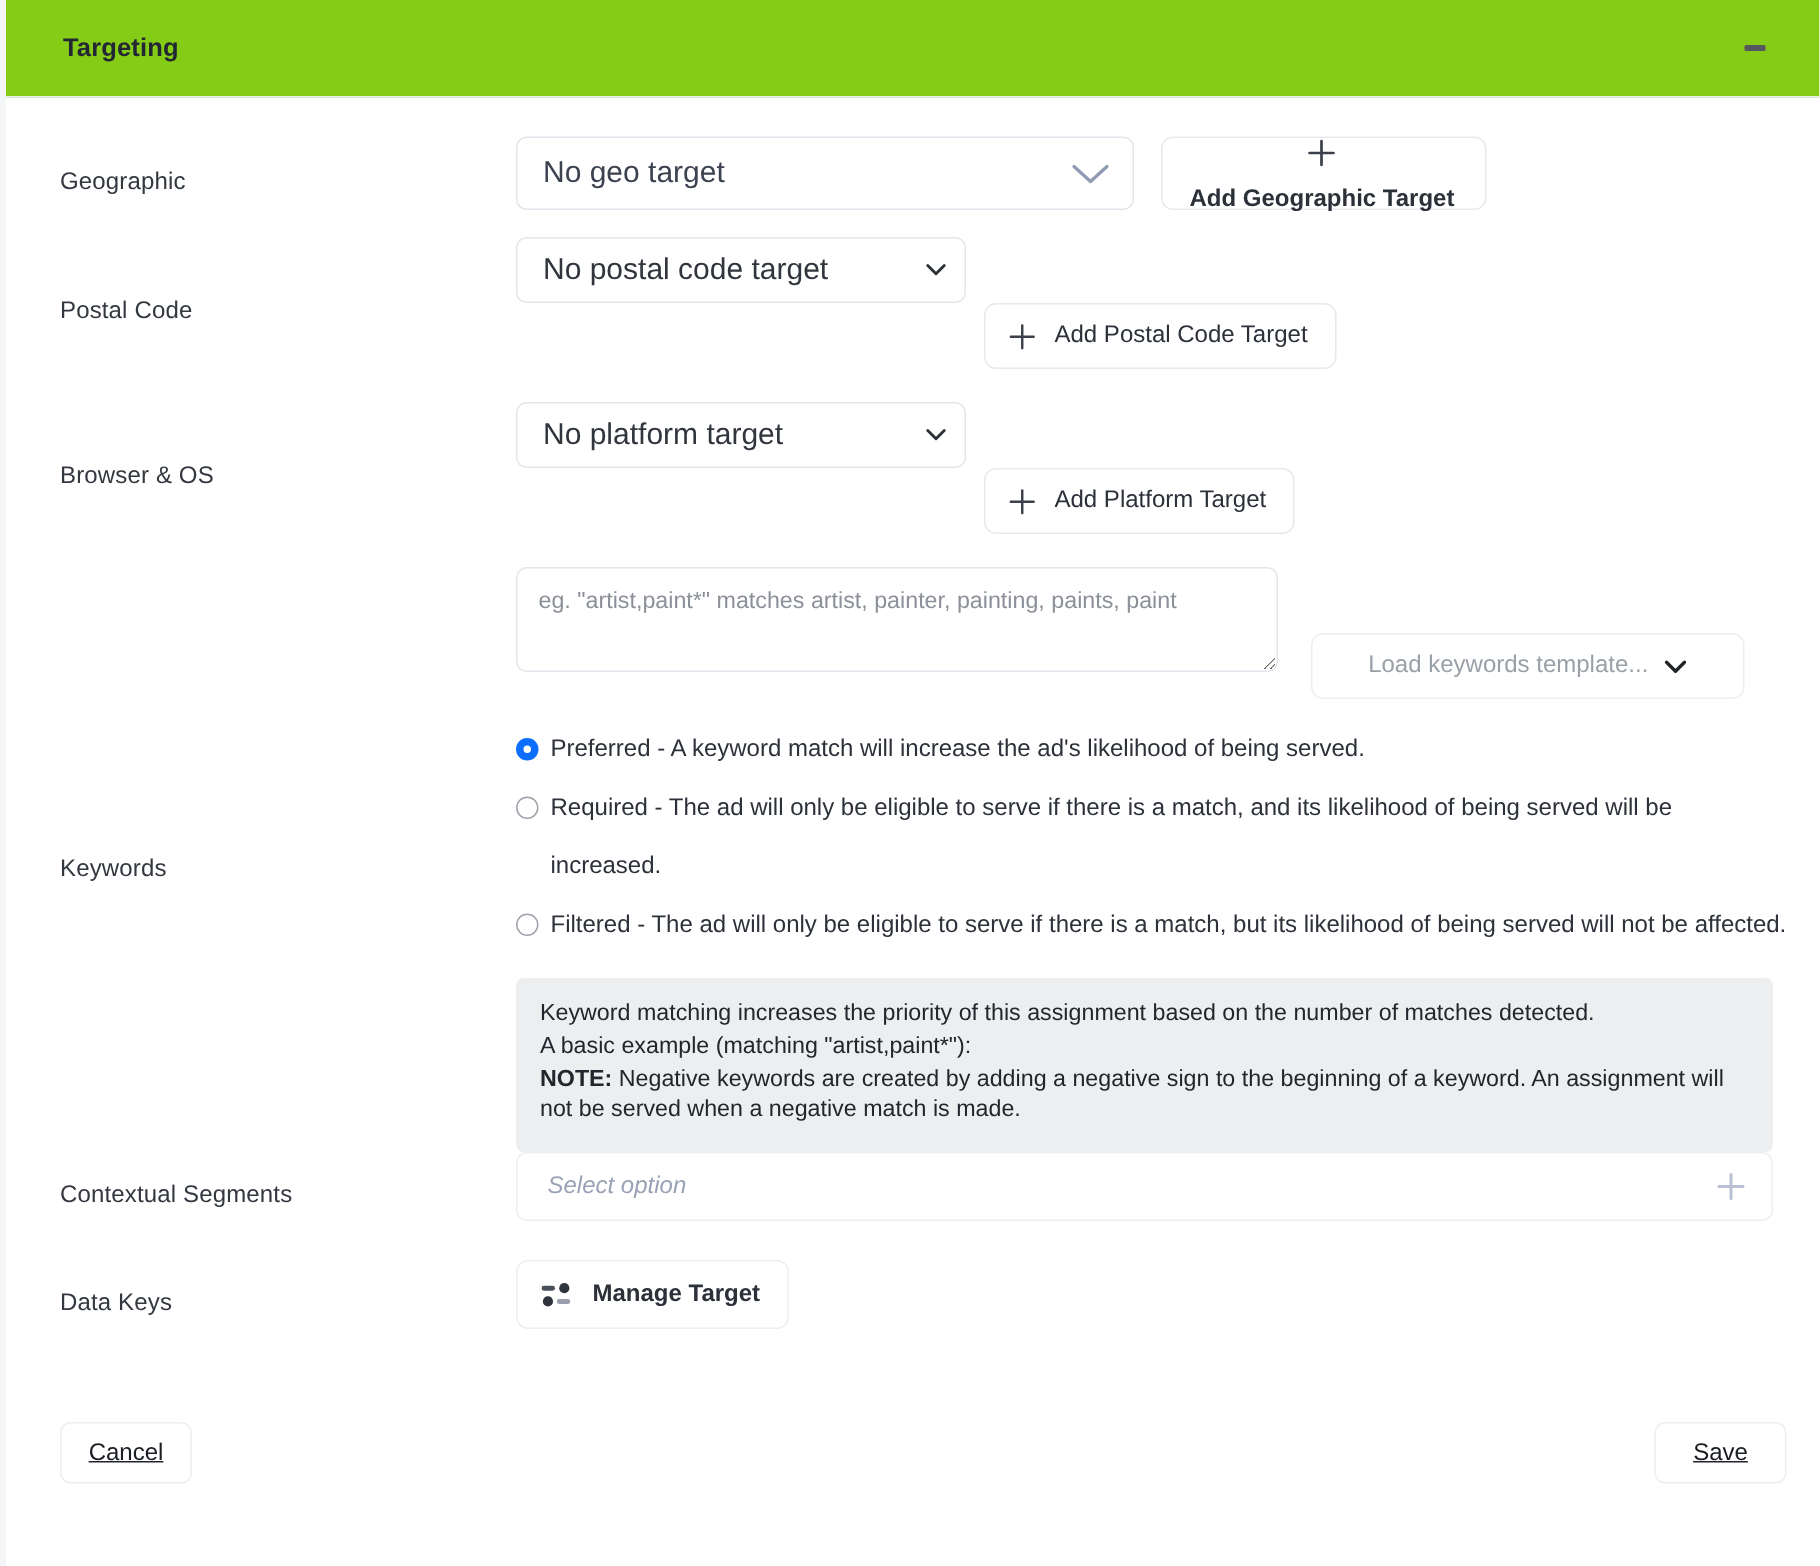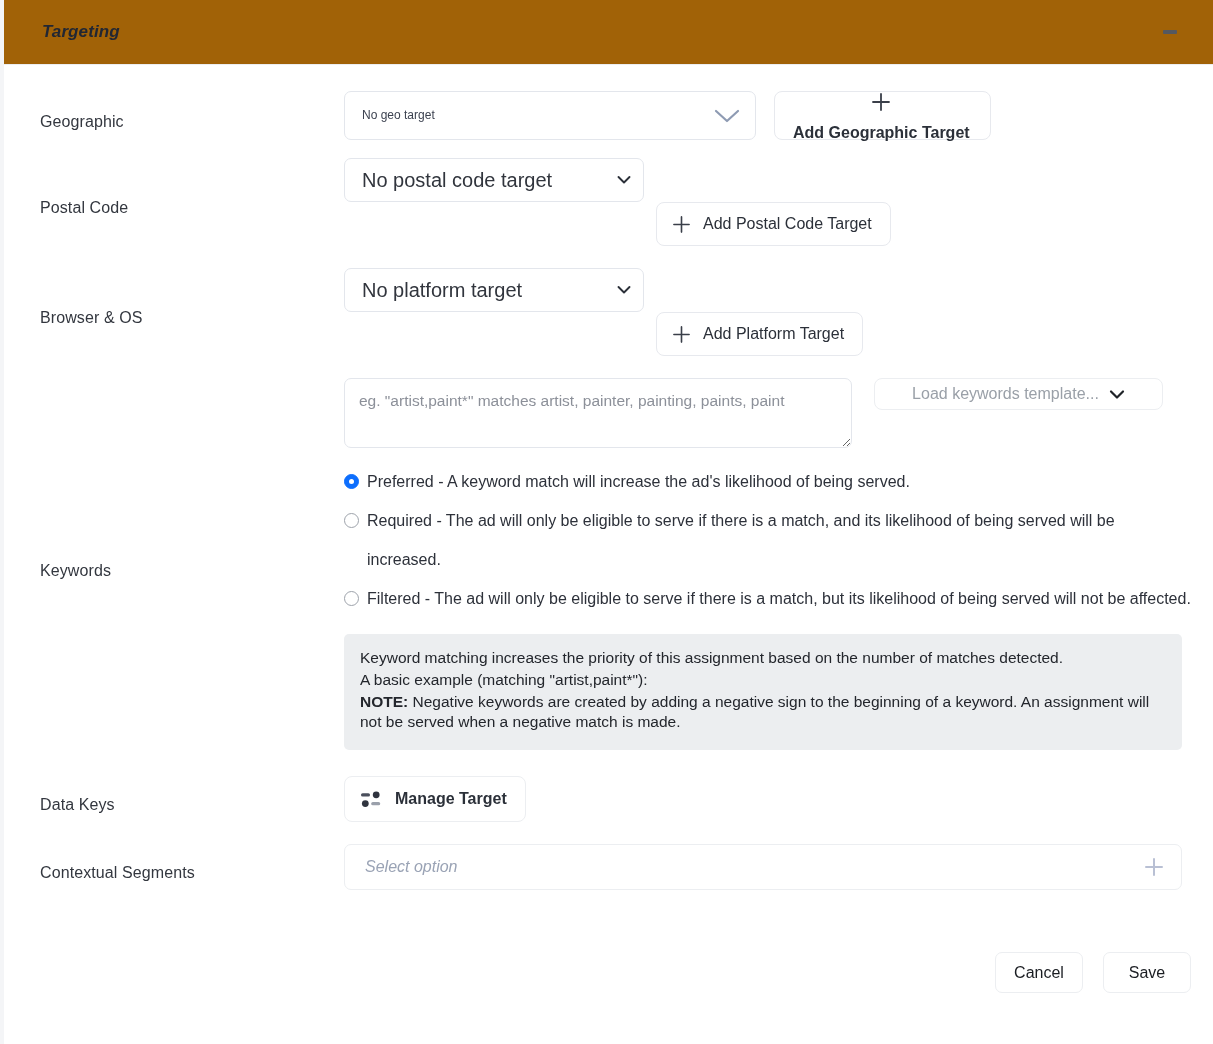--- a/index.html
+++ b/index.html
@@ -17,26 +17,25 @@
     position: relative;
     width: 1213px;
     height: 1044px;
     background: #ffffff;
     border-left: 4px solid #f4f5f7;
   }
 
   
   .card-header {
     height: 65px;
-    background: #a16207;
+    background: #84cc16;
     border-bottom: 1px solid #eceef1;
     display: flex;
     align-items: center;
     padding: 0 22px 0 38px;
-    font-style: italic;
   }
   .card-title {
     font-size: 17px;
     font-weight: 700;
     color: #222733;
     letter-spacing: .1px;
     flex: 1 1 auto;
   }
   .collapse-btn {
     width: 26px; height: 26px;
@@ -76,21 +75,21 @@
     gap: 18px;
     flex-wrap: nowrap;
   }
 
   
   .select-wrap { position: relative; display: inline-block; }
 
   .sel-geo {
     width: 412px; height: 49px;
     padding: 0 44px 0 17px;
-    font-size: 12px;
+    font-size: 20px;
     font-family: "Liberation Sans", sans-serif;
     color: #3c4250;
     background: #fff;
     border: 1px solid #e3e6ec;
     border-radius: 7px;
     appearance: none; -webkit-appearance: none;
     outline: none;
     cursor: pointer;
     line-height: 47px;
   }
@@ -169,32 +168,33 @@
     border: 1px solid #e3e6ec;
     border-radius: 7px;
     resize: vertical;
     outline: none;
     background: #fff;
   }
   .kw-textarea::placeholder { color: #8c9099; opacity: 1; }
 
   .tmpl-select {
     position: relative;
-    width: 289px; height: 32px;
+    width: 289px; height: 44px;
     border: 1px solid #eceef1;
     border-radius: 8px;
     background: #fff;
     display: flex;
     align-items: center;
     justify-content: center;
     gap: 10px;
     cursor: pointer;
     font-size: 16px;
     color: #9aa0a8;
     user-select: none;
+    margin-top: 44px;
   }
 
   
   .radio-list { margin: 14px 0 0 0; }
   .radio-line {
     display: flex;
     align-items: flex-start;
     font-size: 16px;
     line-height: 39px;
     color: #2d313a;
@@ -290,23 +290,24 @@
   .cs-plus {
     position: absolute;
     right: 16px; top: 50%;
     transform: translateY(-50%);
     line-height: 0;
   }
 
   
   .footer {
     display: flex;
-    justify-content: flex-end;
+    justify-content: space-between;
     gap: 20px;
     margin-top: 62px;
+    text-decoration: underline;
   }
   .btn-foot {
     min-width: 88px;
     height: 41px;
     padding: 0 18px;
     background: #fff;
     border: 1px solid #eceef1;
     border-radius: 7px;
     font-family: "Liberation Sans", sans-serif;
     font-size: 16px;
@@ -433,50 +434,50 @@
 
         <div class="infobox">
           <p>Keyword matching increases the priority of this assignment based on the number of matches detected.</p>
           <p>A basic example (matching "artist,paint*"):</p>
           <p class="note"><b>NOTE:</b><span> Negative keywords are created by adding a negative sign to the beginning of a keyword. An assignment will not be served when a negative match is made.</span></p>
         </div>
 
       </div>
     </div>
 
+    <div class="row" style="margin-bottom:0;">
+      <div class="row-label">Contextual Segments</div>
+      <div class="row-control">
+        <div class="cs-field">
+          <span class="cs-placeholder">Select option</span>
+          <span class="cs-plus">
+            <svg width="22" height="22" viewBox="0 0 22 22" aria-hidden="true">
+              <path d="M11 3 V19 M3 11 H19" stroke="#b9c0d4" stroke-width="2" stroke-linecap="round"></path>
+            </svg>
+          </span>
+        </div>
+      </div>
+    </div>
+
     <div class="row" style="margin-top:26px;margin-bottom:22px;">
       <div class="row-label">Data Keys</div>
       <div class="row-control">
         <button class="btn-manage">
           <span style="line-height:0;">
             <svg width="20" height="19" viewBox="0 0 20 19" aria-hidden="true">
               <rect x="0" y="3.2" width="9" height="3.3" rx="1.6" fill="#4a4f5c"></rect>
               <circle cx="15.2" cy="4.8" r="3.4" fill="#30343f"></circle>
               <circle cx="4.3" cy="13.6" r="3.4" fill="#30343f"></circle>
               <rect x="10.2" y="12" width="9" height="3.3" rx="1.6" fill="#9aa0ab"></rect>
             </svg>
           </span>
           <span>Manage Target</span>
         </button>
       </div>
     </div>
 
-    <div class="row" style="margin-bottom:0;">
-      <div class="row-label">Contextual Segments</div>
-      <div class="row-control">
-        <div class="cs-field">
-          <span class="cs-placeholder">Select option</span>
-          <span class="cs-plus">
-            <svg width="22" height="22" viewBox="0 0 22 22" aria-hidden="true">
-              <path d="M11 3 V19 M3 11 H19" stroke="#b9c0d4" stroke-width="2" stroke-linecap="round"></path>
-            </svg>
-          </span>
-        </div>
-      </div>
-    </div>
-
     <div class="footer">
       <button class="btn-foot">Cancel</button>
       <button class="btn-foot">Save</button>
     </div>
 
   </div>
 </div>
 
 </body></html>

